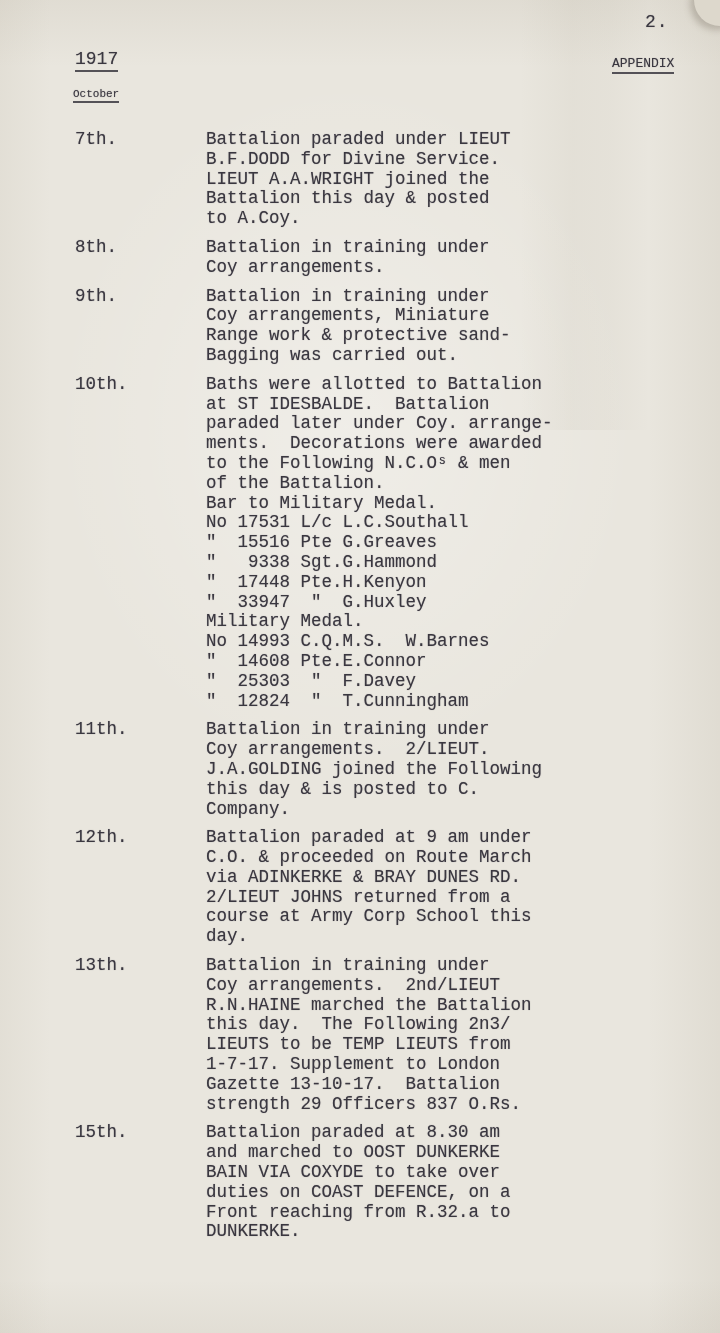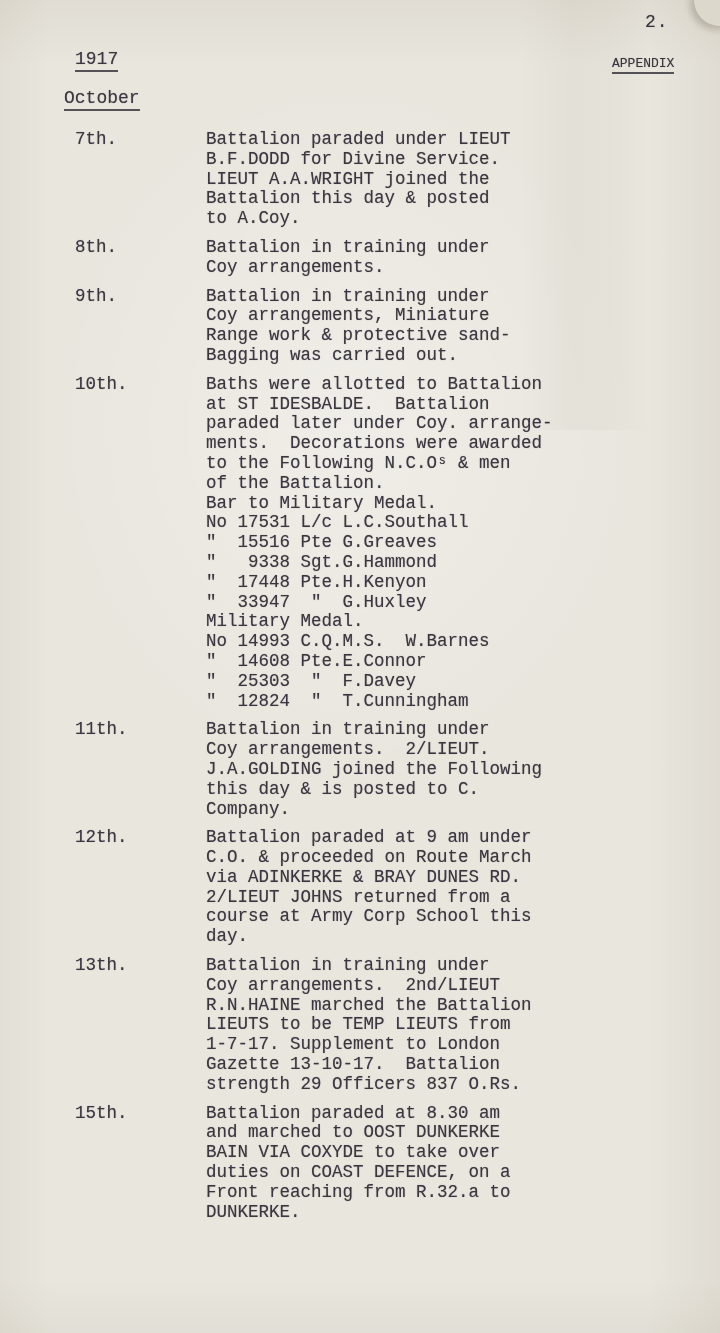--- a/index.html
+++ b/index.html
@@ -56,22 +56,22 @@
     top: 49px; left: 75px;
     font-size: 18px;
   }
   .appendix {
     position: absolute;
     top: 56px; left: 612px;
     font-size: 13px;
   }
   .month {
     position: absolute;
-    top: 88px; left: 64px;
-    font-size: 18px;
+    top: 88px; left: 73px;
+    font-size: 11px;
     text-decoration: underline;
   }
   .entries {
     position: absolute;
     top: 130px; left: 75px;
     width: 610px;
   }
   .entry {
     display: flex;
     align-items: flex-start;
@@ -187,20 +187,21 @@
           <div class="line">day.</div>
         </div>
   </div>
 
   <div class="entry">
     <div class="date">13th.</div>
     <div class="lines">
           <div class="line">Battalion in training under</div>
           <div class="line">Coy arrangements.  2nd/LIEUT</div>
           <div class="line">R.N.HAINE marched the Battalion</div>
+          <div class="line">this day.  The Following 2n3/</div>
           <div class="line">LIEUTS to be TEMP LIEUTS from</div>
           <div class="line">1-7-17. Supplement to London</div>
           <div class="line">Gazette 13-10-17.  Battalion</div>
           <div class="line">strength 29 Officers 837 O.Rs.</div>
         </div>
   </div>
 
 
   <div class="entry">
     <div class="date">15th.</div>

